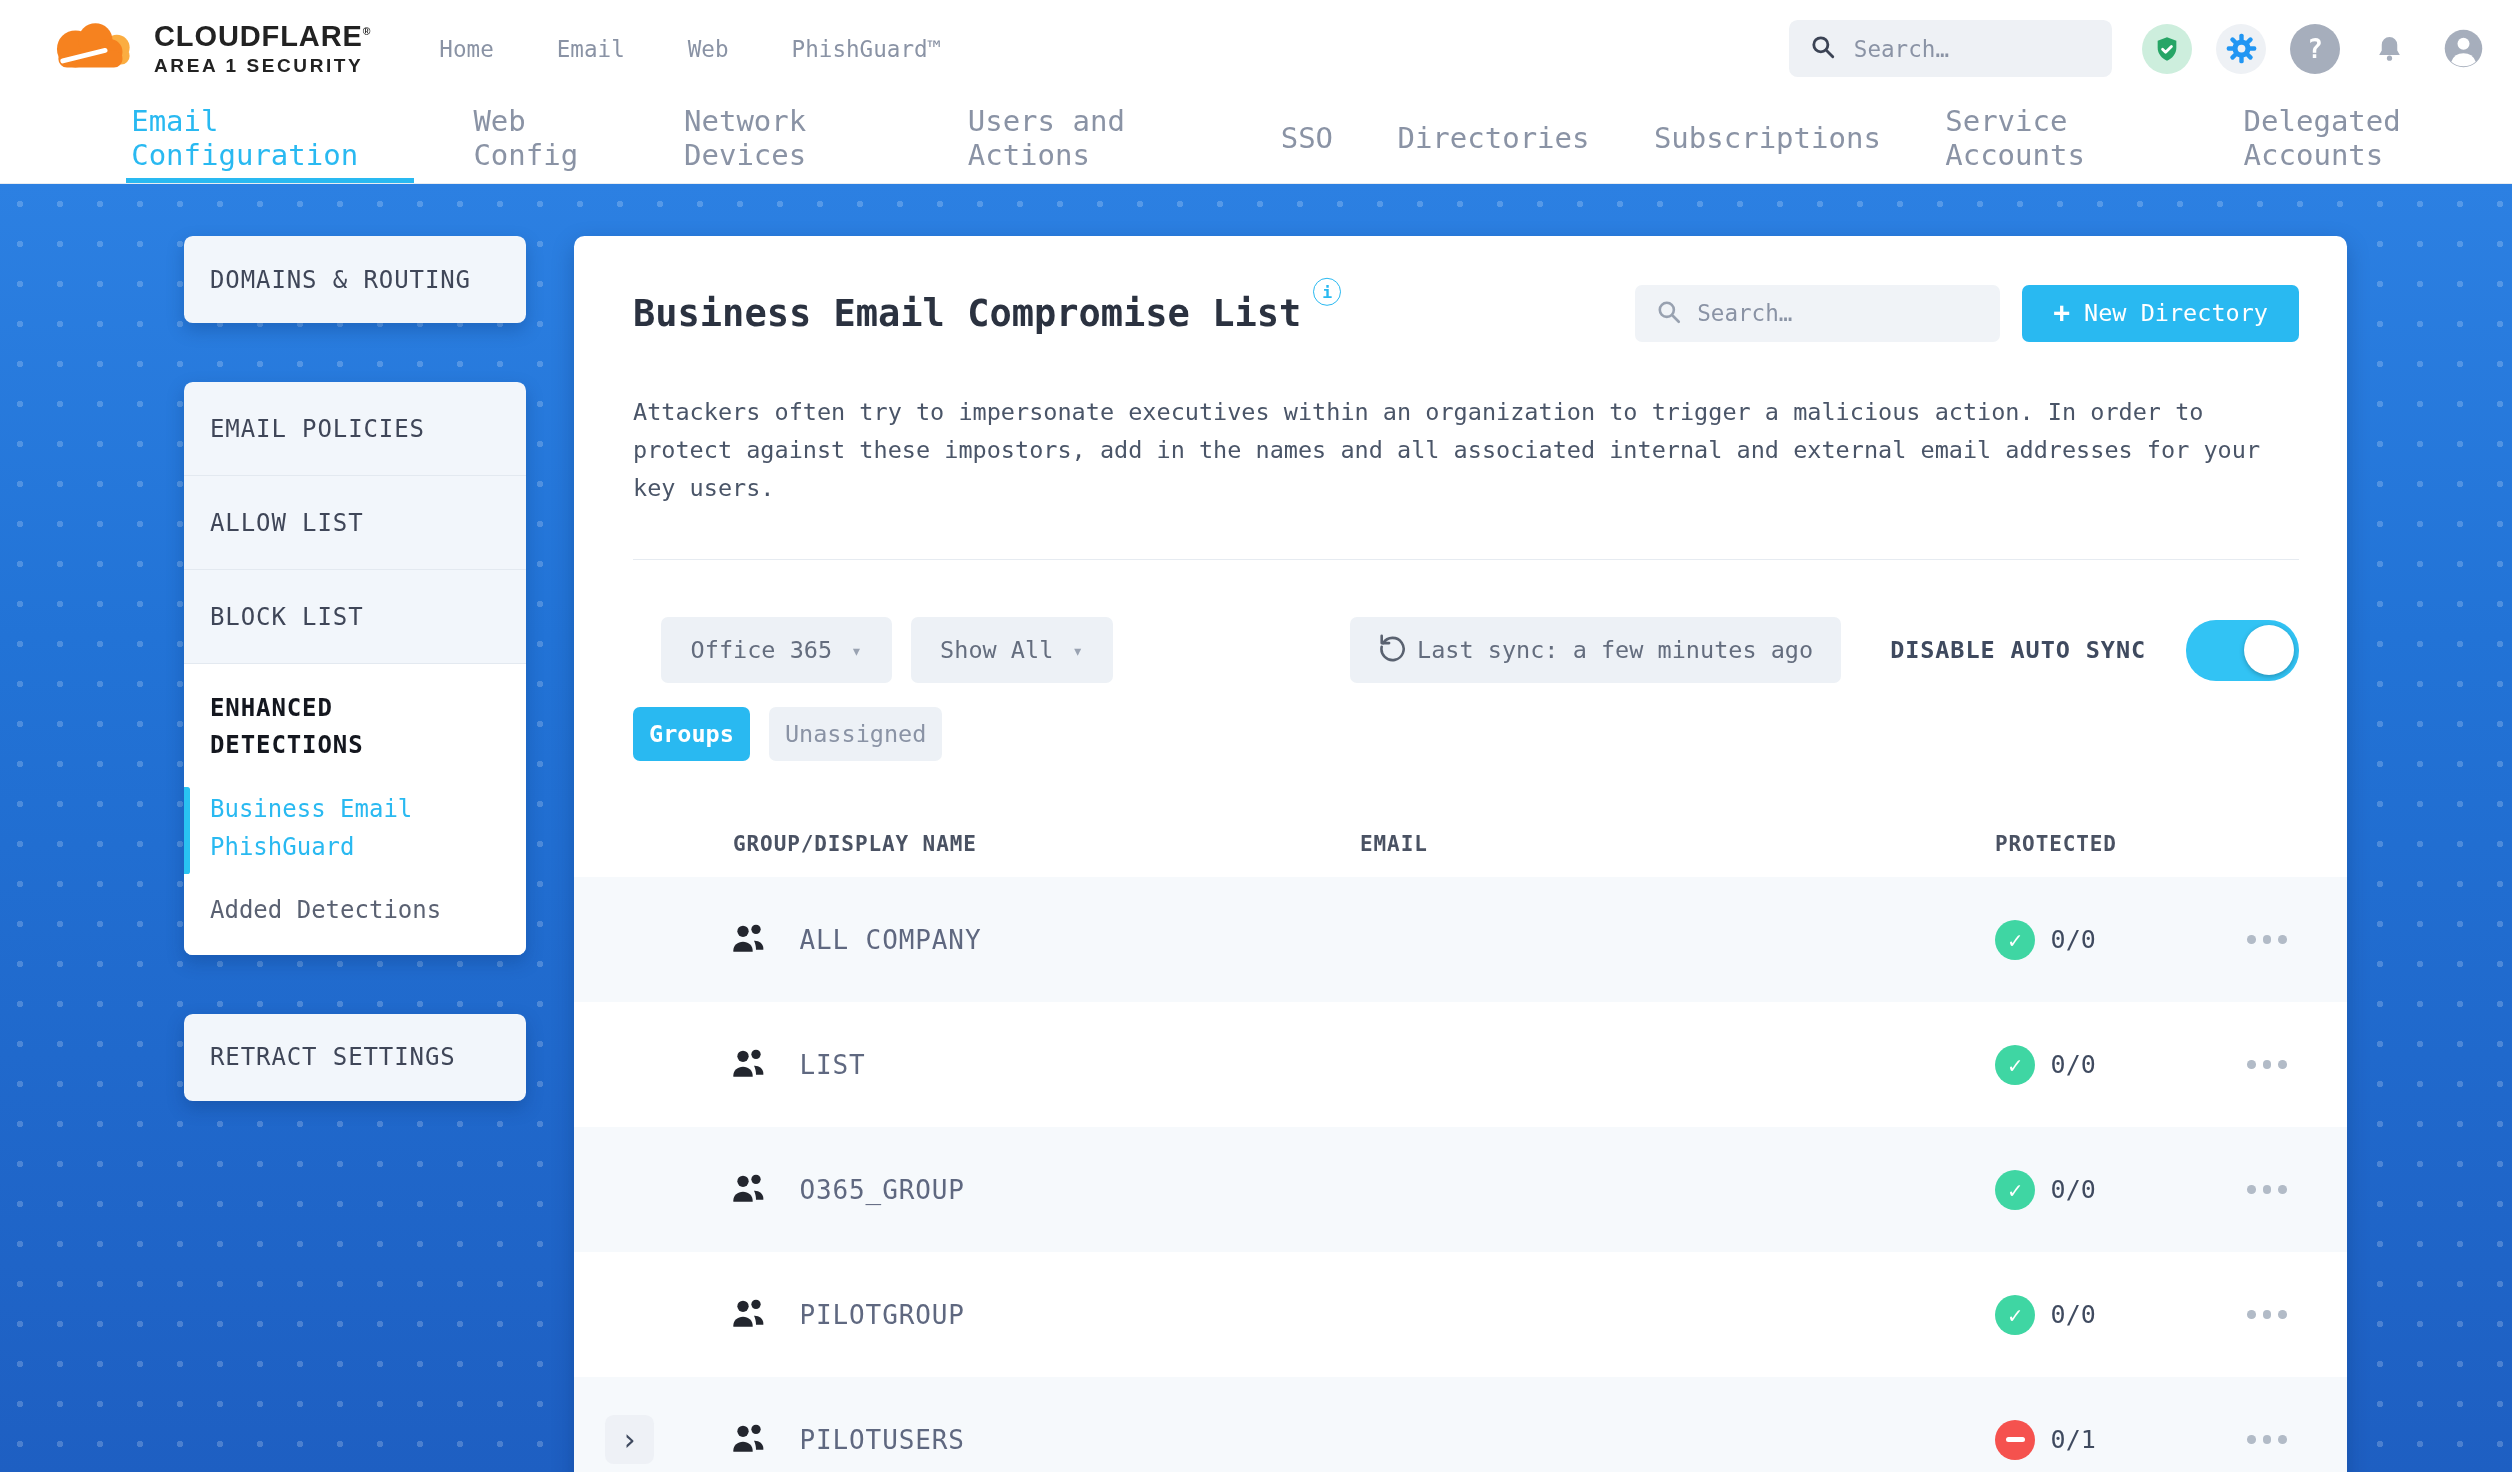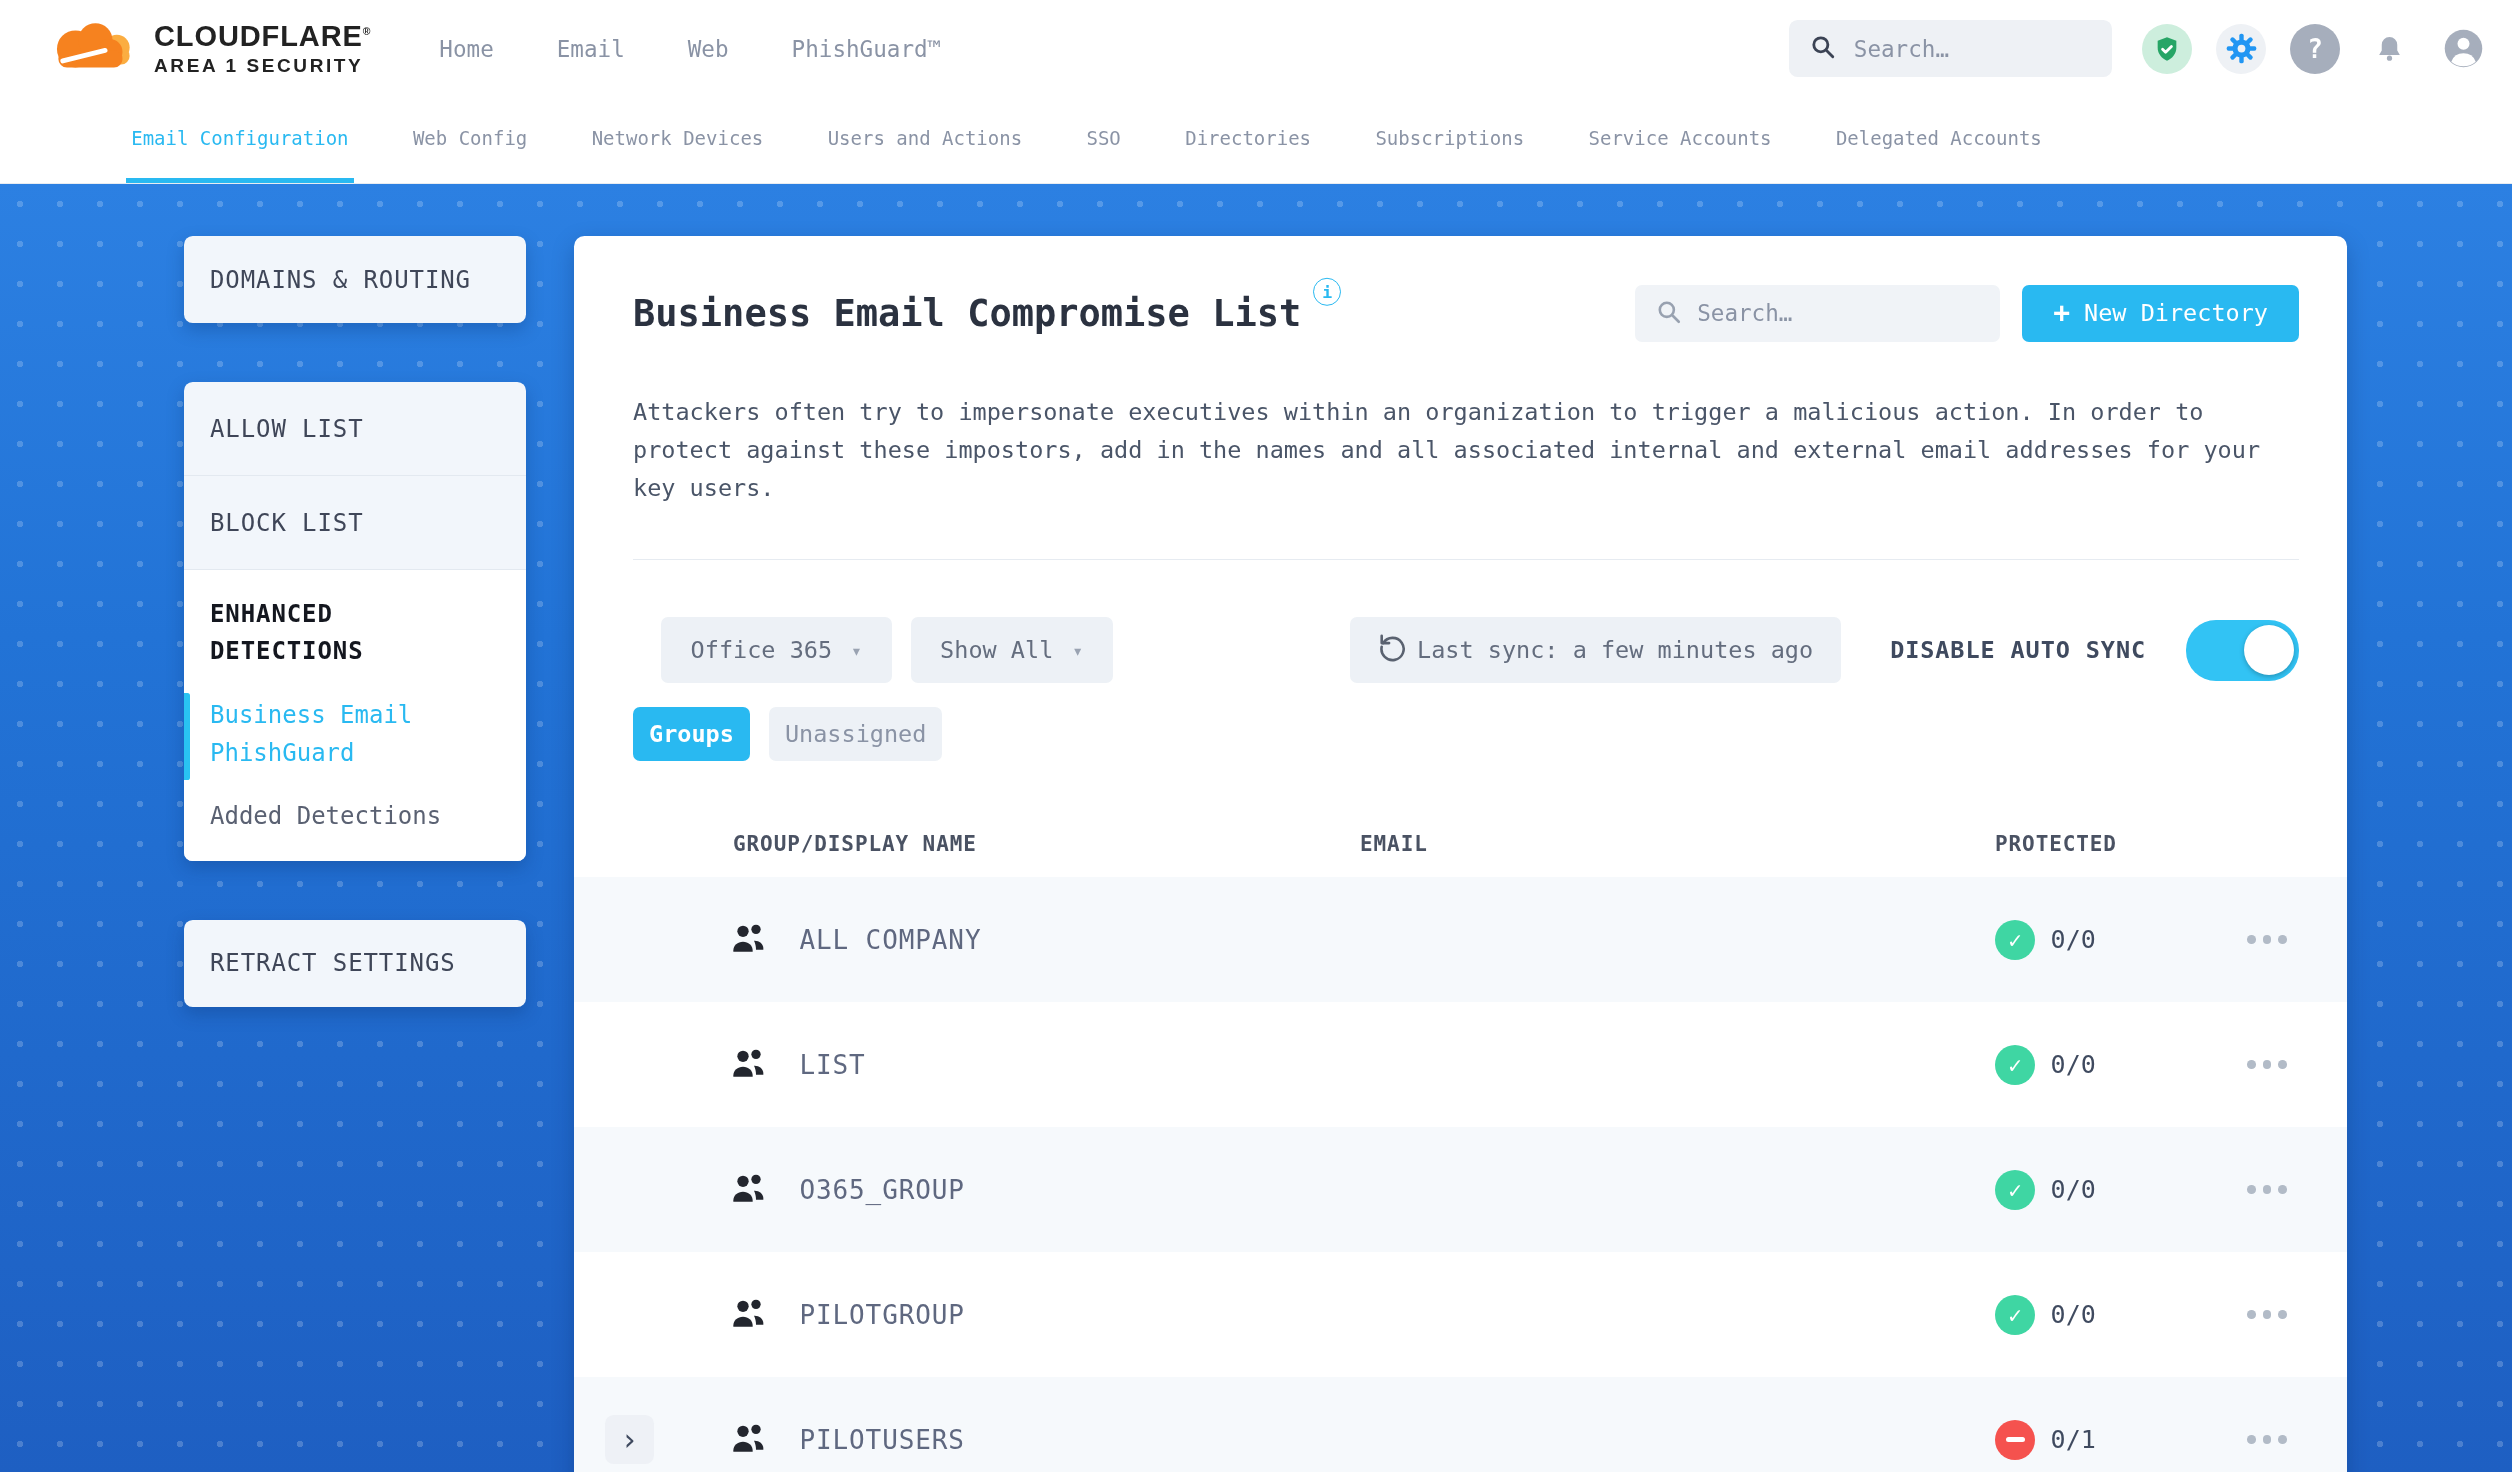--- a/index.html
+++ b/index.html
@@ -25,21 +25,21 @@
   .search-box input::placeholder{color:#8a93a5;}
   .hdr-icons{display:flex; align-items:center; gap:24px;}
   .icon-chip{width:50px; height:50px; border-radius:50%; display:flex; align-items:center; justify-content:center; cursor:pointer;}
   .icon-chip.shield{background:#cdeedd;}
   .icon-chip.gear{background:#eef1f5;}
   .icon-chip.help{background:#a6aebc;}
   .help-q{color:#fff; font-size:26px; font-weight:bold;}
 
   
   .tab-bar{height:87px; background:#fff; border-bottom:0.9px solid #e8ecf1; display:flex; align-items:stretch; padding-left:126px; gap:54px;}
-  .tab{display:flex; align-items:center; font-size:19px; color:var(--gray); cursor:pointer; border-bottom:5.2px solid transparent; padding:0 5.2px;}
+  .tab{display:flex; align-items:center; font-size:29px; color:var(--gray); cursor:pointer; border-bottom:5.2px solid transparent; padding:0 5.2px;}
   .tab.active{color:var(--accent); border-bottom-color:var(--accent);}
 
   
   .workspace{position:absolute; top:184px; left:0; right:0; bottom:0;
     background-image:
       radial-gradient(circle at center, rgba(255,255,255,.20) 3px, transparent 3.5px),
       linear-gradient(180deg, var(--bg-top) 0%, #2273d6 35%, var(--bg-bottom) 100%);
     background-size:40px 40px, 100% 100%;
     overflow:hidden;}
 
@@ -208,20 +208,21 @@
   <div class="tab">Delegated Accounts</div>
 </div>
 
 <div class="workspace">
 
   <div class="sidebar">
     <div class="side-card">
       <div class="side-single">DOMAINS &amp; ROUTING</div>
     </div>
     <div class="side-card">
+      <div class="side-item">EMAIL POLICIES</div>
       <div class="side-item">ALLOW LIST</div>
       <div class="side-item">BLOCK LIST</div>
       <div class="active-section">
         <div class="section-title">ENHANCED DETECTIONS</div>
         <div class="bec-item">
           <span class="bec-bar"></span>
           <span>Business Email PhishGuard</span>
         </div>
         <div class="added-item">Added Detections</div>
       </div>

